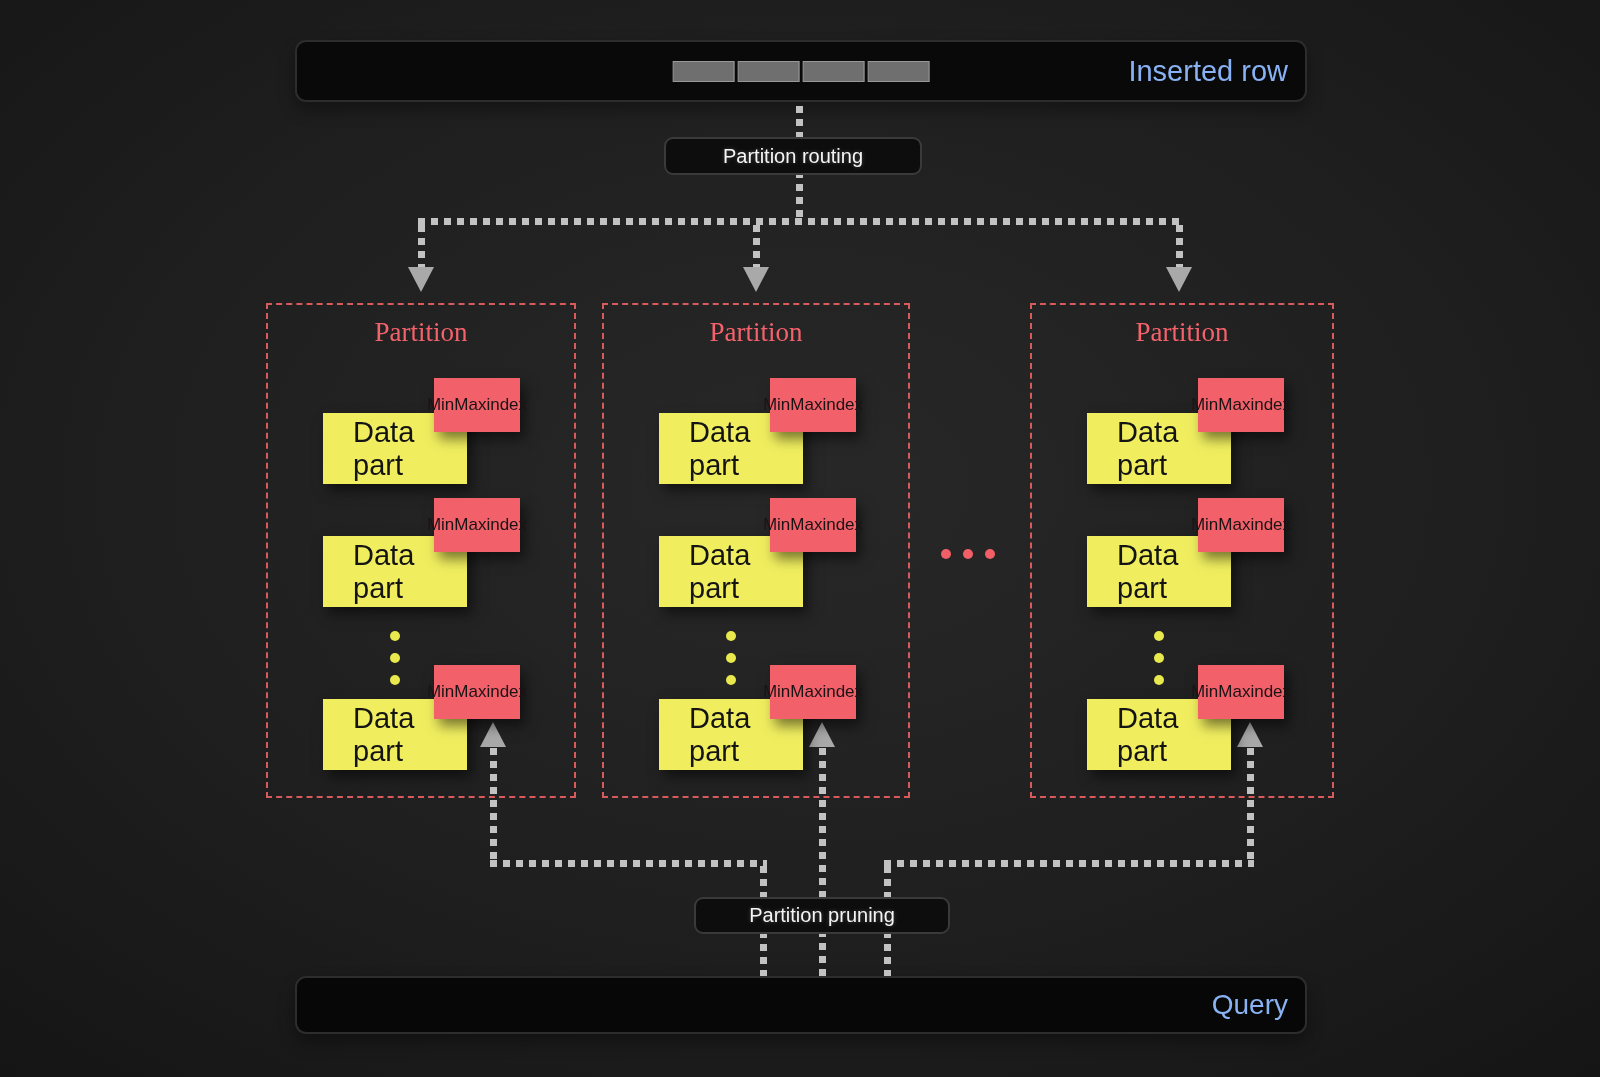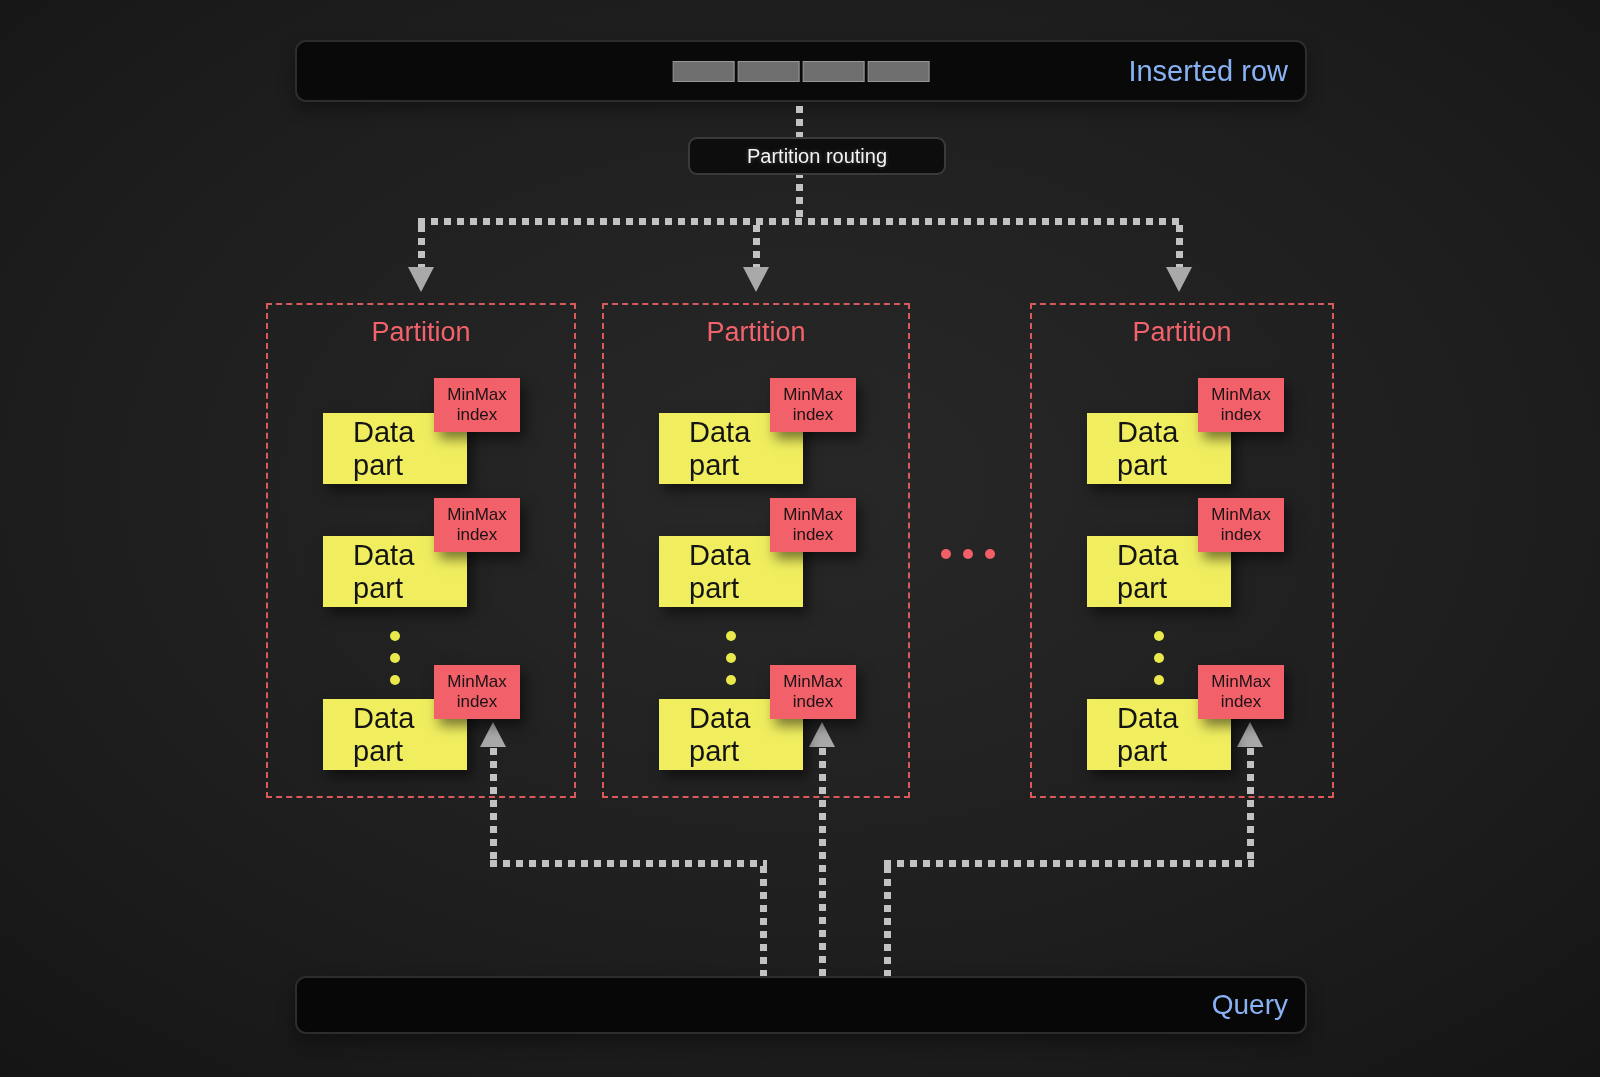--- a/index.html
+++ b/index.html
@@ -36,29 +36,29 @@
   .arrow-down { position:absolute; width:0; height:0; z-index:2;
     border-left:13px solid transparent; border-right:13px solid transparent; border-top:25px solid #a9a9a9; }
   .arrow-up { position:absolute; width:0; height:0; z-index:2;
     border-left:13px solid transparent; border-right:13px solid transparent; border-bottom:25px solid #a9a9a9; }
   
   .partition {
     position:absolute; top:303px; height:495px; box-sizing:border-box;
     border:2px dashed #d85a5a; z-index:3;
   }
   .partition-title { position:absolute; top:12px; left:0; width:100%; text-align:center;
-    color:#f4626c; font-size:27px; }
+    color:#f4626c; font-size:27px;font-family:Liberation Serif, serif; }
   .data-part {
     position:absolute; left:55px; width:144px; height:71px; background:#f0ee5f;
     color:#141414; font-size:29px; display:flex; align-items:center; padding-left:30px;
     box-sizing:border-box; box-shadow:5px 7px 12px rgba(0,0,0,0.5); z-index:4;
   }
   .minmax {
     position:absolute; left:166px; width:86px; height:54px; background:#f2606a;
-    color:#1c1315; font-size:17px; line-height:1.18; display:flex; flex-direction:column;
+    color:#1c1315; font-size:17px; line-height:1.18; display:flex; 
     align-items:center; justify-content:center; text-align:center;
     box-shadow:5px 7px 12px rgba(0,0,0,0.5); z-index:5;
   }
   .ydot { position:absolute; left:122px; width:10px; height:10px; border-radius:50%;
     background:#e9e94e; z-index:4; }
   .rdot { position:absolute; width:10px; height:10px; border-radius:50%;
     background:#f25f66; z-index:4; }
   
   .mm-1 { top:73px; }  .dp-1 { top:108px; }
   .mm-2 { top:193px; } .dp-2 { top:231px; }
@@ -97,21 +97,21 @@
   <div class="bar" style="top:40px;">
     <div class="segments">
       <div class="segment"></div>
       <div class="segment"></div>
       <div class="segment"></div>
       <div class="segment"></div>
     </div>
     <span class="bar-label-blue">Inserted row</span>
   </div>
 
-  <div class="pill" style="left:688px; top:137px; width:258px; height:38px;">Partition routing</div>
+  <div class="pill" style="left:664px; top:137px; width:258px; height:38px;">Partition routing</div>
 
   <div class="partition" style="left:266px; width:310px;">
     <div class="partition-title">Partition</div>
     <div class="minmax mm-1">
       <span>MinMax</span>
       <span>index</span>
     </div>
     <div class="data-part dp-1">Data part</div>
     <div class="minmax mm-2">
       <span>MinMax</span>
@@ -169,18 +169,19 @@
     <div class="ydot yd-1"></div>
     <div class="ydot yd-2"></div>
     <div class="ydot yd-3"></div>
     <div class="minmax mm-3">
       <span>MinMax</span>
       <span>index</span>
     </div>
     <div class="data-part dp-3">Data part</div>
   </div>
 
+  <div class="pill" style="left:694px; top:897px; width:256px; height:37px;">Partition pruning</div>
 
   <div class="bar" style="top:976px; height:58px; background:#070707;">
     <span class="bar-label-blue" style="font-size:28px;">Query</span>
   </div>
 
 </div>
 
 </body></html>

